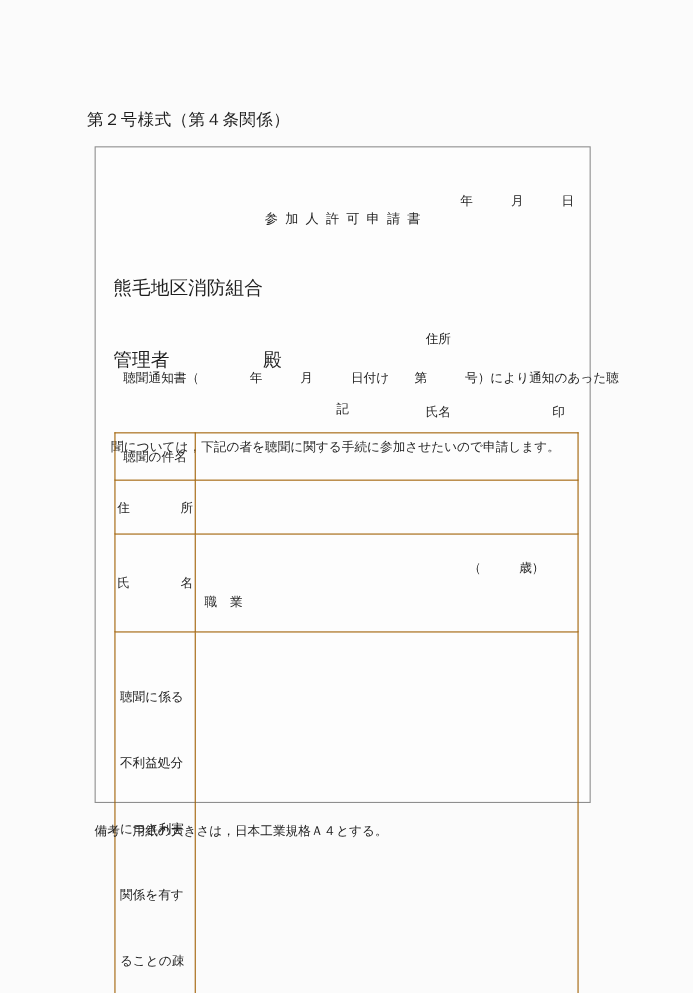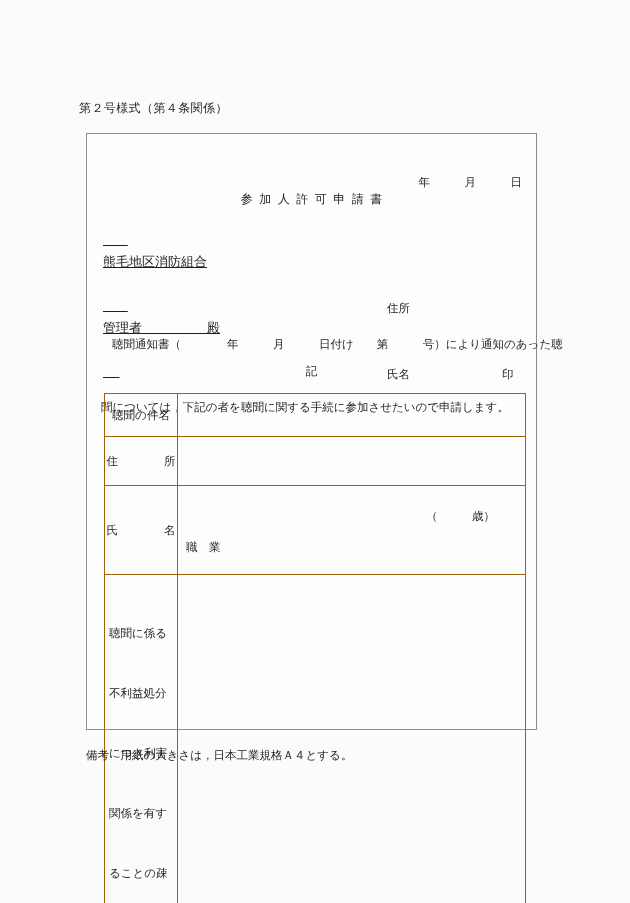--- a/index.html
+++ b/index.html
@@ -20,21 +20,21 @@
   .page {
     position: absolute;
     inset: 0;
   }
 
   
   .form-number {
     position: absolute;
     left: 79px;
     top: 100px;
-    font-size: 12px;
+    font-size: 15px;
     letter-spacing: 0.4px;
     white-space: nowrap;
   }
 
   
   .form-box {
     position: absolute;
     left: 86px;
     top: 133px;
     width: 451px;
@@ -62,24 +62,23 @@
     right: 14px;
     top: 41px;
     font-size: 11.5px;
     white-space: pre;
   }
 
   .addressee {
     position: absolute;
     left: 16px;
     top: 73px;
-    font-size: 13px;
+    font-size: 17px;
     line-height: 22px;
     white-space: pre;
-    text-decoration: underline;
   }
 
   .applicant {
     position: absolute;
     left: 300px;
     top: 119px;
     font-size: 11.5px;
     line-height: 22px;
     white-space: pre;
   }

